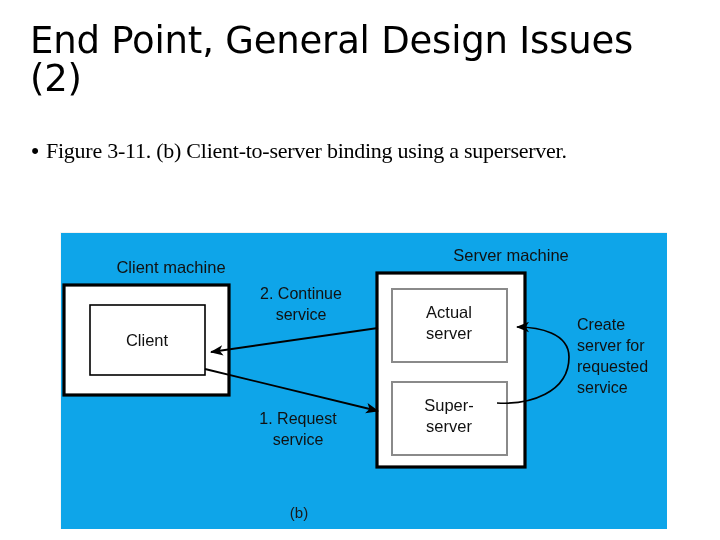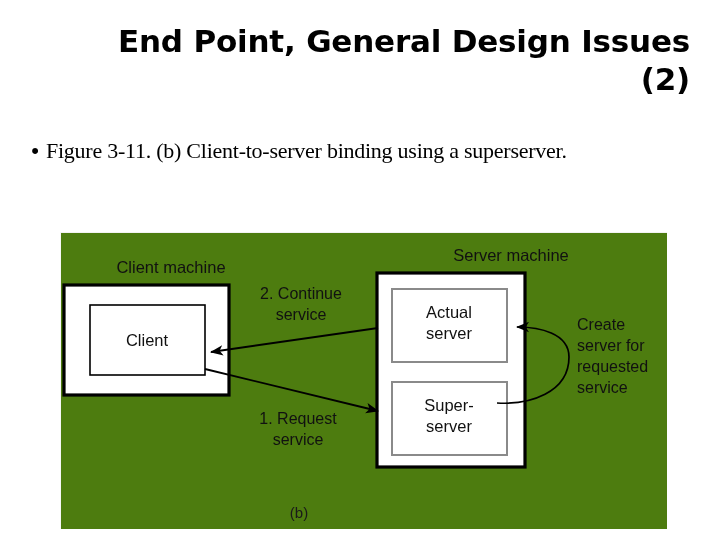--- a/index.html
+++ b/index.html
@@ -15,25 +15,25 @@
     font-family: "Liberation Sans", sans-serif;
     color: #000000;
   }
 
   
   #slide-title {
     position: absolute;
     left: 30px;
     top: 22px;
     width: 660px;
-    text-align: right;
+    text-align: left;
     font-family: "DejaVu Sans", sans-serif;
-    font-size: 31px;
+    font-size: 37px;
     line-height: 38px;
-    font-weight: 700;
+    font-weight: 400;
     letter-spacing: -0.2px;
     color: #000000;
     white-space: pre-line;
   }
 
   #bullet-block {
     position: absolute;
     left: 24px;
     top: 134px;
     width: 672px;
@@ -57,21 +57,21 @@
     letter-spacing: -0.25px;
   }
 
   
   #figure {
     position: absolute;
     left: 60px;
     top: 232px;
     width: 606px;
     height: 296px;
-    background: #4d7c0f;
+    background: #0ea5e9;
     border-top: 1px solid #f2f2f2;
     border-left: 1px solid #f7f7f7;
     text-align: center;
   }
   #figure-svg {
     position: absolute;
     left: 0;
     top: 0;
   }
 

